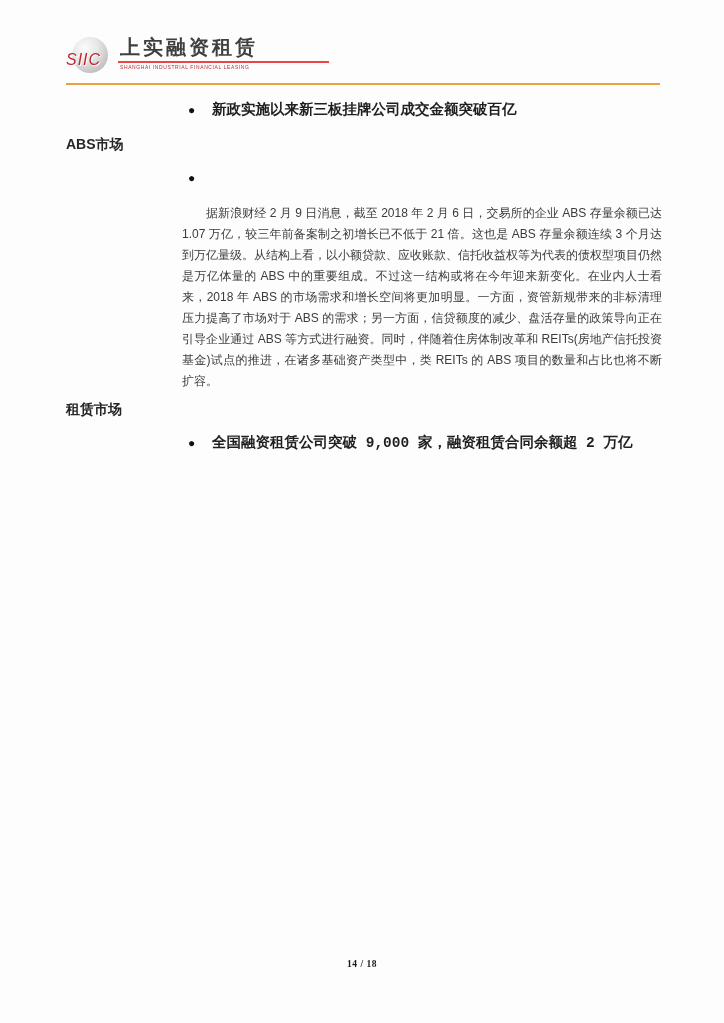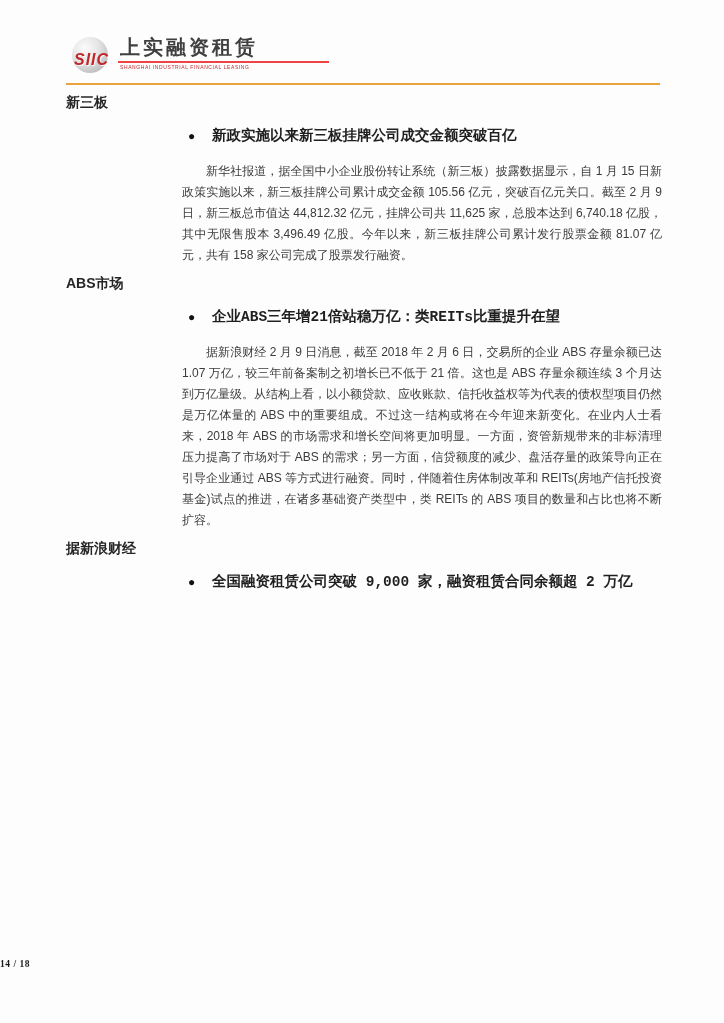--- a/index.html
+++ b/index.html
@@ -16,22 +16,22 @@
   
   .header { padding:36px 64px 0 66px; }
   .logo { display:flex; align-items:flex-end; }
   .logo-mark { position:relative; width:46px; height:38px; flex:0 0 auto; }
   .globe {
     position:absolute; top:1px; left:6px;
     width:36px; height:36px; border-radius:50%;
     background:radial-gradient(circle at 35% 30%, #fbfbfb 0%, #e6e6e6 40%, #a8a8a8 100%);
   }
   .siic {
-    position:absolute; bottom:5px; left:8px;
-    font-style:italic; font-weight:bold;
+    position:absolute; bottom:5px; left:0;
+    font-style:italic; font-weight:normal;
     font-size:16px; letter-spacing:1px;
     color:#c0272d;
     text-shadow:1px 1px 0 rgba(255,255,255,.85);
   }
   .brand { margin-left:6px; }
   .brand-cn {
     font-size:20px; font-weight:bold; color:#3f3f3f;
     letter-spacing:3px;
     border-bottom:2px solid #ef4444;
     padding:0 4px 3px 2px;
@@ -67,20 +67,21 @@
   .bullet { flex:0 0 24px; font-size:12px; line-height:26px; color:#111; }
   .headline {
     margin:0; font-size:14.5px; font-weight:bold;
     line-height:26px; color:#1f1f1f;
     text-align:justify;
     font-family:Liberation Mono, monospace;
   }
   
   .page-number {
     position:absolute; left:0; right:0; bottom:54px;
+    text-align:center;
     font-family:"Liberation Serif","DejaVu Serif",serif;
     font-weight:bold; font-size:9.5px; color:#1a1a1a;
     letter-spacing:0.5px;
   }
 </style>
 </head>
 <body>
 
 <div class="page">
 
@@ -96,39 +97,36 @@
       </div>
     </div>
   </div>
 
   <div class="gold-rule" id="goldRule" style="background: rgb(232, 163, 60);"></div>
 
   <div class="main">
 
 
     <section>
-      <h2 class="sec-heading">新三板</h2>
       <div class="headline-row">
         <span class="bullet">●</span>
         <h3 class="headline">新政实施以来新三板挂牌公司成交金额突破百亿</h3>
       </div>
-      <p class="body-par">新华社报道，据全国中小企业股份转让系统（新三板）披露数据显示，自 1 月 15 日新政策实施以来，新三板挂牌公司累计成交金额 105.56 亿元，突破百亿元关口。截至 2 月 9 日，新三板总市值达 44,812.32 亿元，挂牌公司共 11,625 家，总股本达到 6,740.18 亿股，其中无限售股本 3,496.49 亿股。今年以来，新三板挂牌公司累计发行股票金额 81.07 亿元，共有 158 家公司完成了股票发行融资。</p>
     </section>
 
     <section>
       <h2 class="sec-heading">ABS市场</h2>
       <div class="headline-row">
         <span class="bullet">●</span>
-        <h3 class="headline">企业ABS三年增21倍站稳万亿：类REITs比重提升在望</h3>
       </div>
       <p class="body-par">据新浪财经 2 月 9 日消息，截至 2018 年 2 月 6 日，交易所的企业 ABS 存量余额已达 1.07 万亿，较三年前备案制之初增长已不低于 21 倍。这也是 ABS 存量余额连续 3 个月达到万亿量级。从结构上看，以小额贷款、应收账款、信托收益权等为代表的债权型项目仍然是万亿体量的 ABS 中的重要组成。不过这一结构或将在今年迎来新变化。在业内人士看来，2018 年 ABS 的市场需求和增长空间将更加明显。一方面，资管新规带来的非标清理压力提高了市场对于 ABS 的需求；另一方面，信贷额度的减少、盘活存量的政策导向正在引导企业通过 ABS 等方式进行融资。同时，伴随着住房体制改革和 REITs(房地产信托投资基金)试点的推进，在诸多基础资产类型中，类 REITs 的 ABS 项目的数量和占比也将不断扩容。</p>
     </section>
 
     <section>
-      <h2 class="sec-heading">据新浪财经</h2>
+      <h2 class="sec-heading">租赁市场</h2>
       <div class="headline-row">
         <span class="bullet">●</span>
         <h3 class="headline">全国融资租赁公司突破 9,000 家，融资租赁合同余额超 2 万亿</h3>
       </div>
     </section>
 
   </div>
 
   <div class="page-number">14 / 18</div>
 

